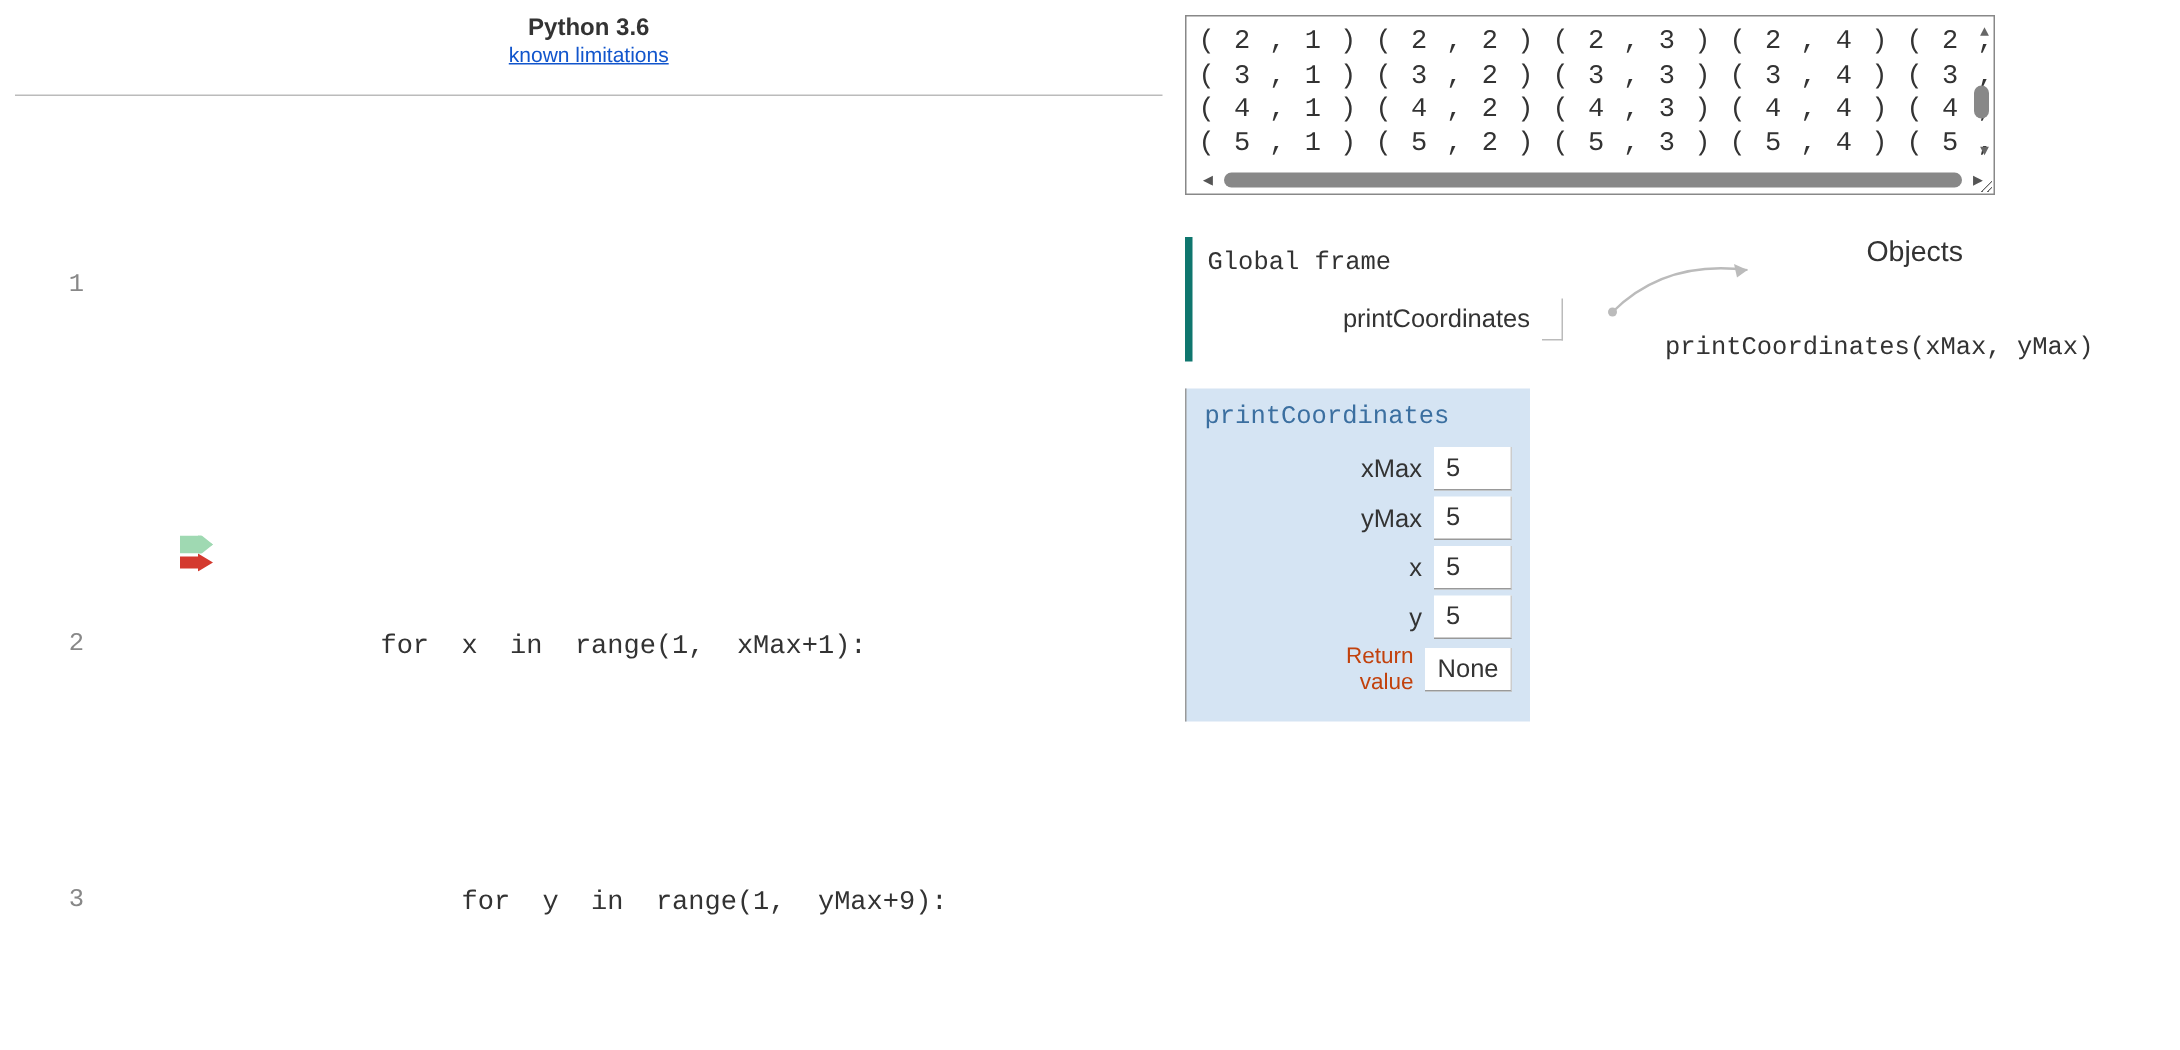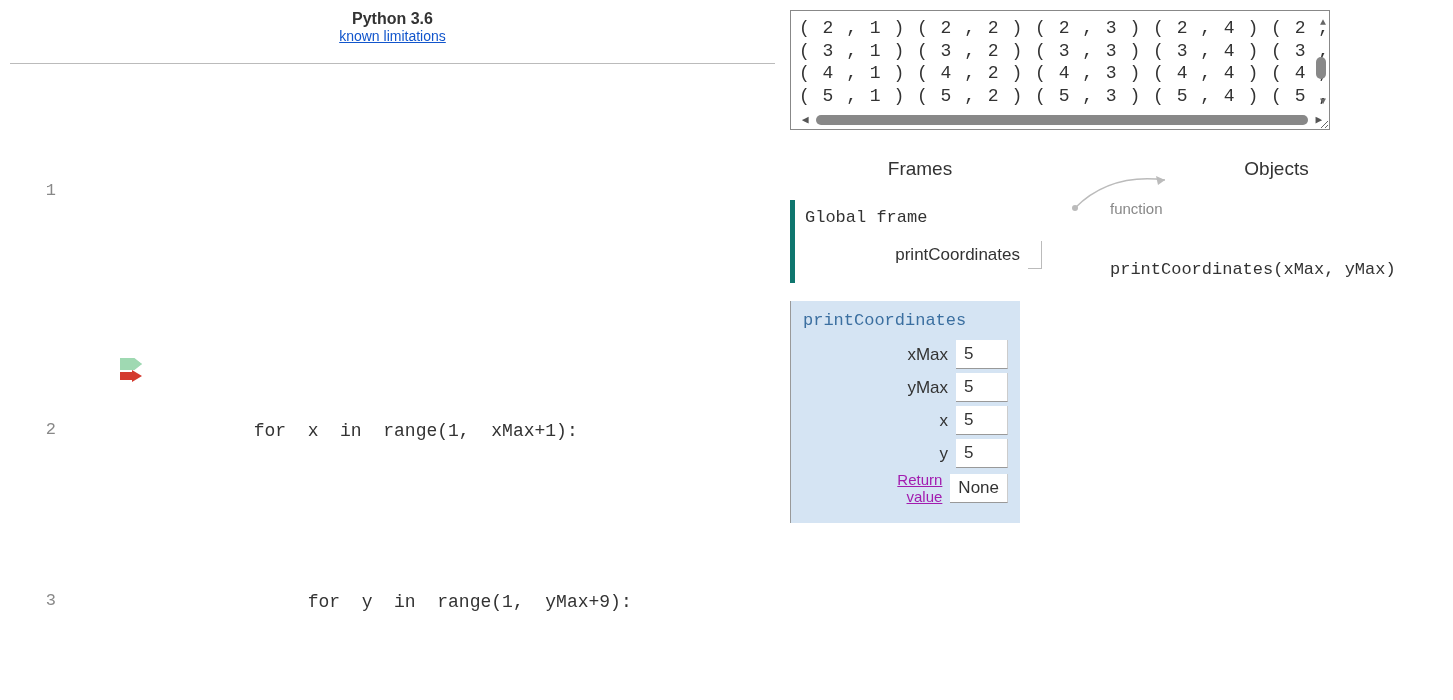--- a/index.html
+++ b/index.html
@@ -135,21 +135,21 @@
     border-left: 1px solid #999;
     padding: 10px 12px 14px 12px;
     width: 230px;
     font-family: "Courier New", monospace;
     font-size: 17px;
   }
   .local-frame .lf-title { color:#3b6fa0; margin-bottom:10px; font-family:"Courier New",monospace;}
   .var-row { display:flex; justify-content:flex-end; align-items:center; margin:4px 0;}
   .var-name { font-family: Verdana,sans-serif; font-size:17px; text-align:right; padding-right:8px; flex:1;}
   .var-val { background:#fff; border-bottom:1px solid #999; border-right:1px solid #ccc; min-width:52px; padding:4px 8px; font-family:Verdana,sans-serif; font-size:17px;}
-  .ret-label { color:#a21caf; font-family:Verdana,sans-serif; font-size:15px; text-align:right; line-height:1.1;text-decoration:underline;}
+  .ret-label { color:#c2410c; font-family:Verdana,sans-serif; font-size:15px; text-align:right; line-height:1.1;}
   .obj-func {
     font-family: "Courier New", monospace;
     font-size: 17px;
     margin-top: 43px;
   }
   .obj-label { color:#888; font-size:15px; font-family:Verdana,sans-serif; margin-bottom:2px;}
   .pointer-svg{ position:absolute; left:-40px; top:10px; width:110px; height:50px; pointer-events:none;}
 </style>
 </head>
 <body>
@@ -205,21 +205,20 @@
       <div class="output-scroll">
         <span class="tri">◀</span>
         <div class="bar"></div>
         <span class="tri">▶</span>
       </div>
     </div>
 
     <div class="frames-objects">
 
       <div class="frames-col">
-        <div class="col-header">Frames</div>
 
         <div class="global-frame">
           <div class="gf-title">Global frame</div>
           <div class="func-ref">
             <span style="font-family:Verdana,sans-serif;">printCoordinates</span>
             <span class="stub"></span>
           </div>
         </div>
 
         <div class="local-frame">
@@ -250,19 +249,18 @@
       </div>
 
       <div class="objects-col">
         <div class="col-header">Objects</div>
         <svg class="pointer-svg">
           <path d="M5 40 Q 40 5, 95 12" stroke="#bbb" stroke-width="1.5" fill="none"></path>
           <polygon points="95,12 86,8 88,17" fill="#bbb"></polygon>
           <circle cx="5" cy="40" r="3" fill="#bbb"></circle>
         </svg>
         <div style="margin-top:6px;">
-          <div class="obj-label">function</div>
           <div class="obj-func">printCoordinates(xMax,  yMax)</div>
         </div>
       </div>
     </div>
   </div>
 </div>
 
 </body></html>

